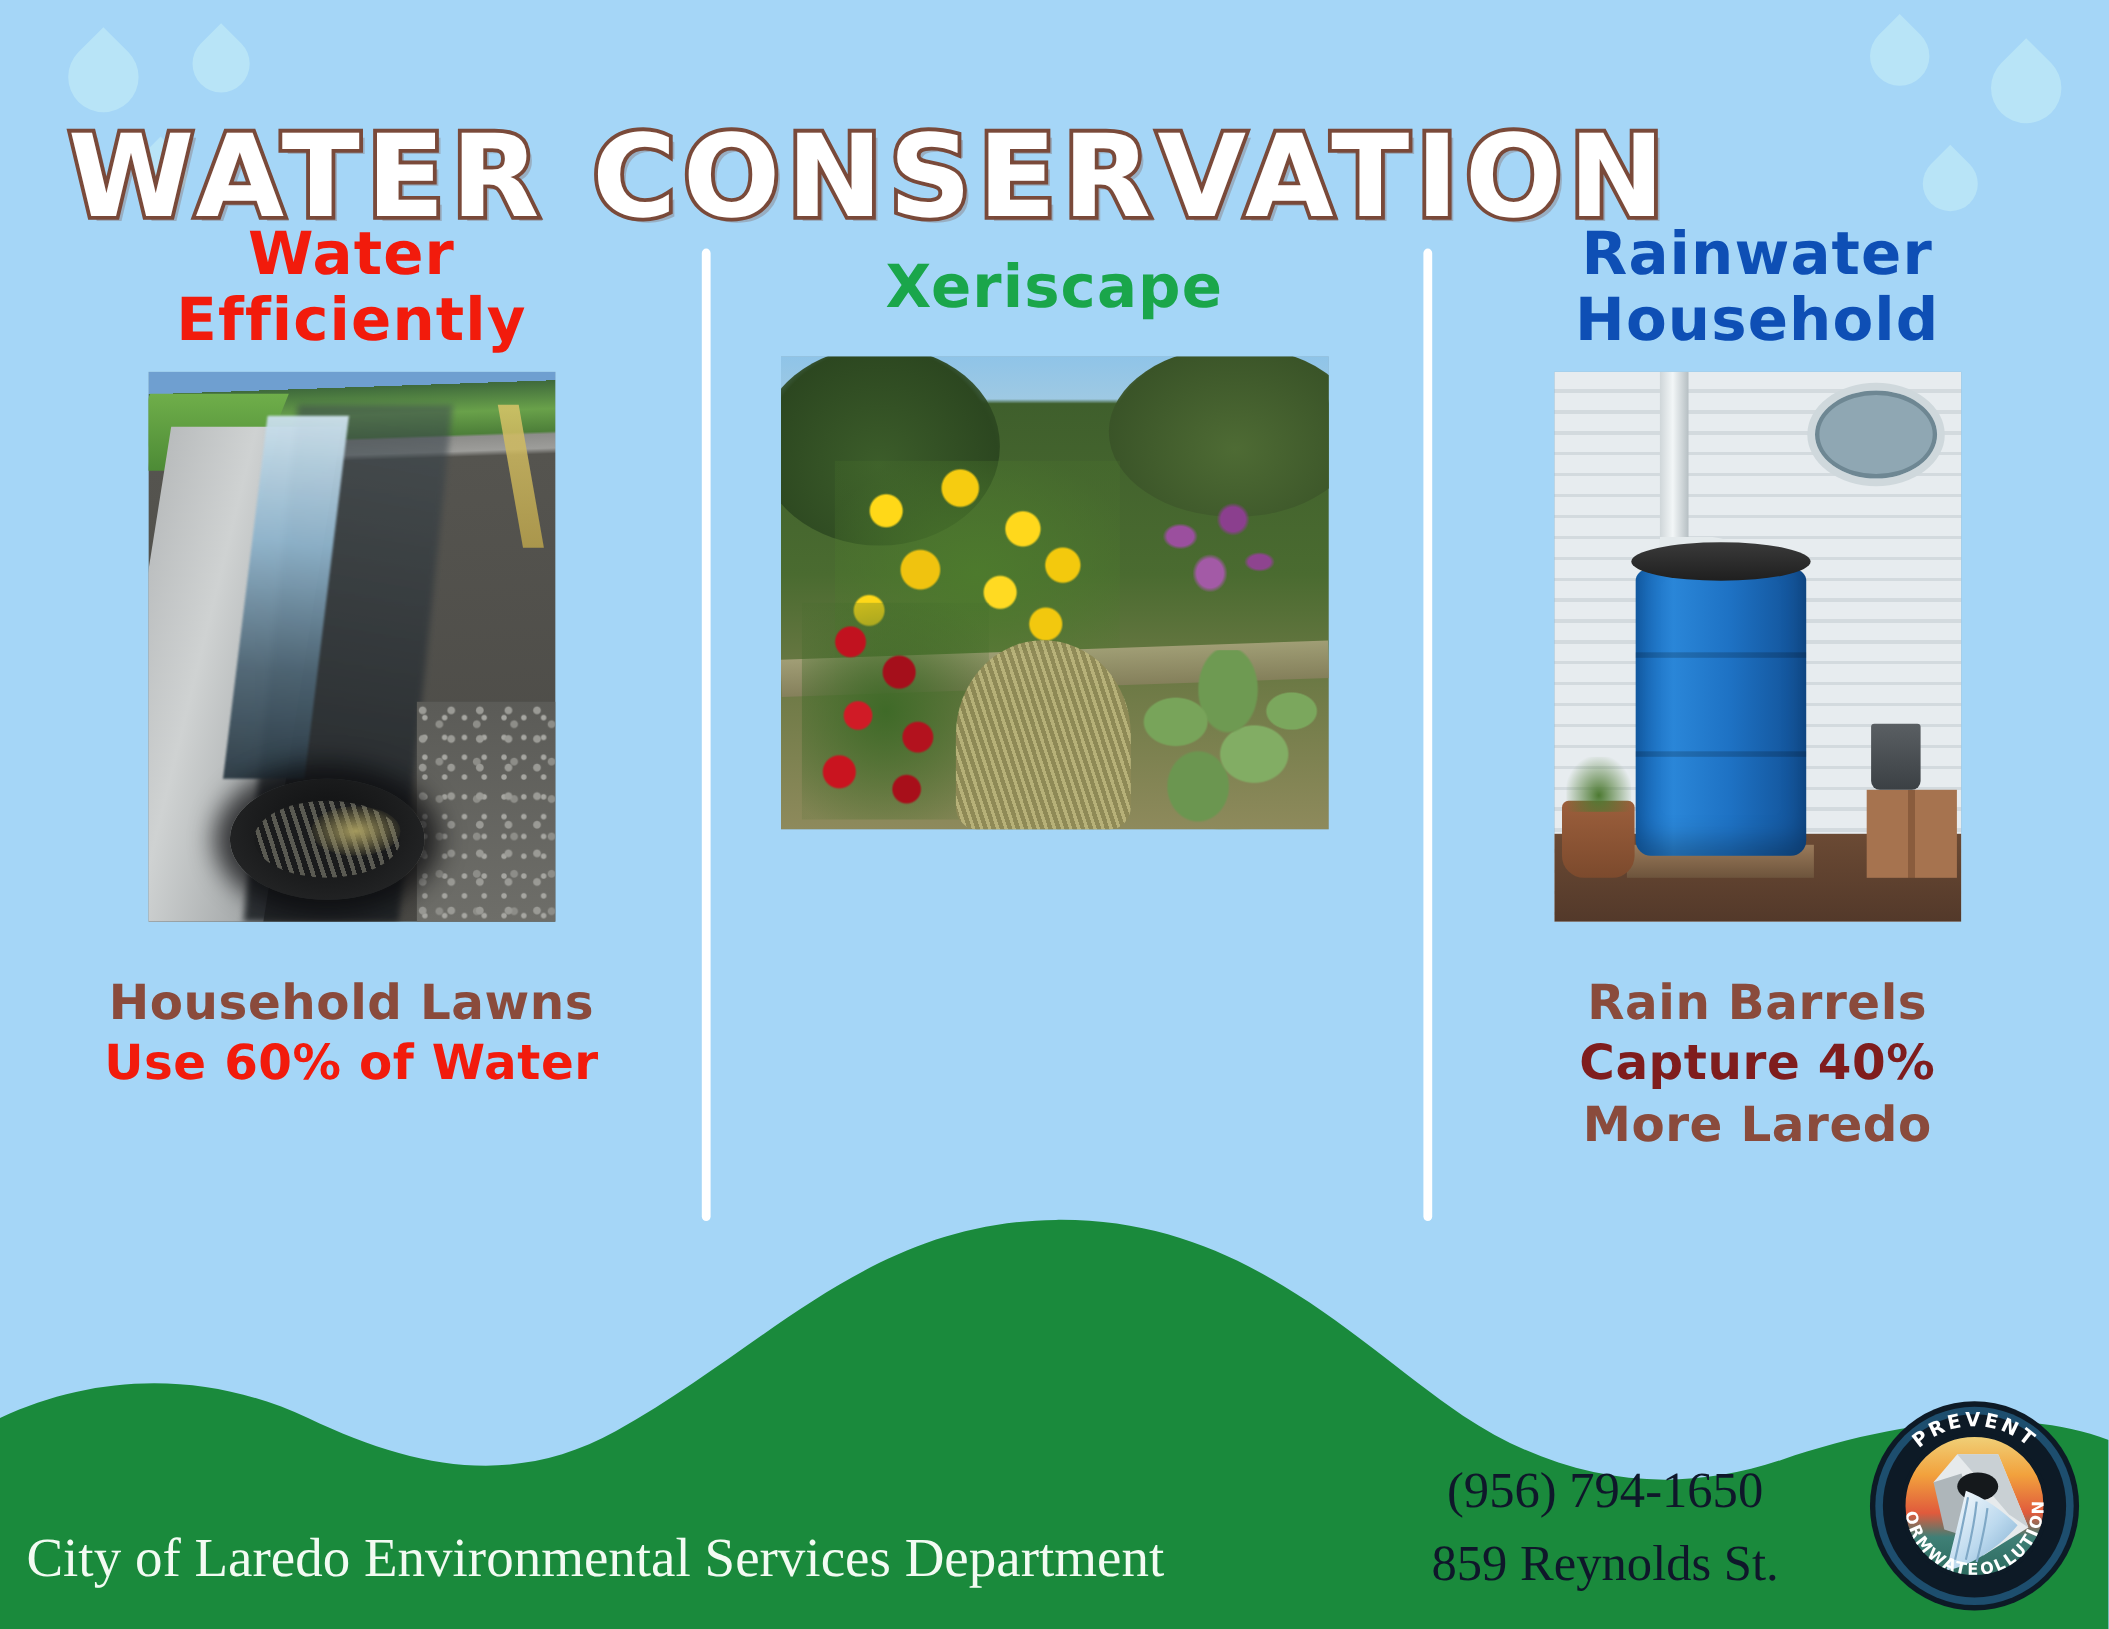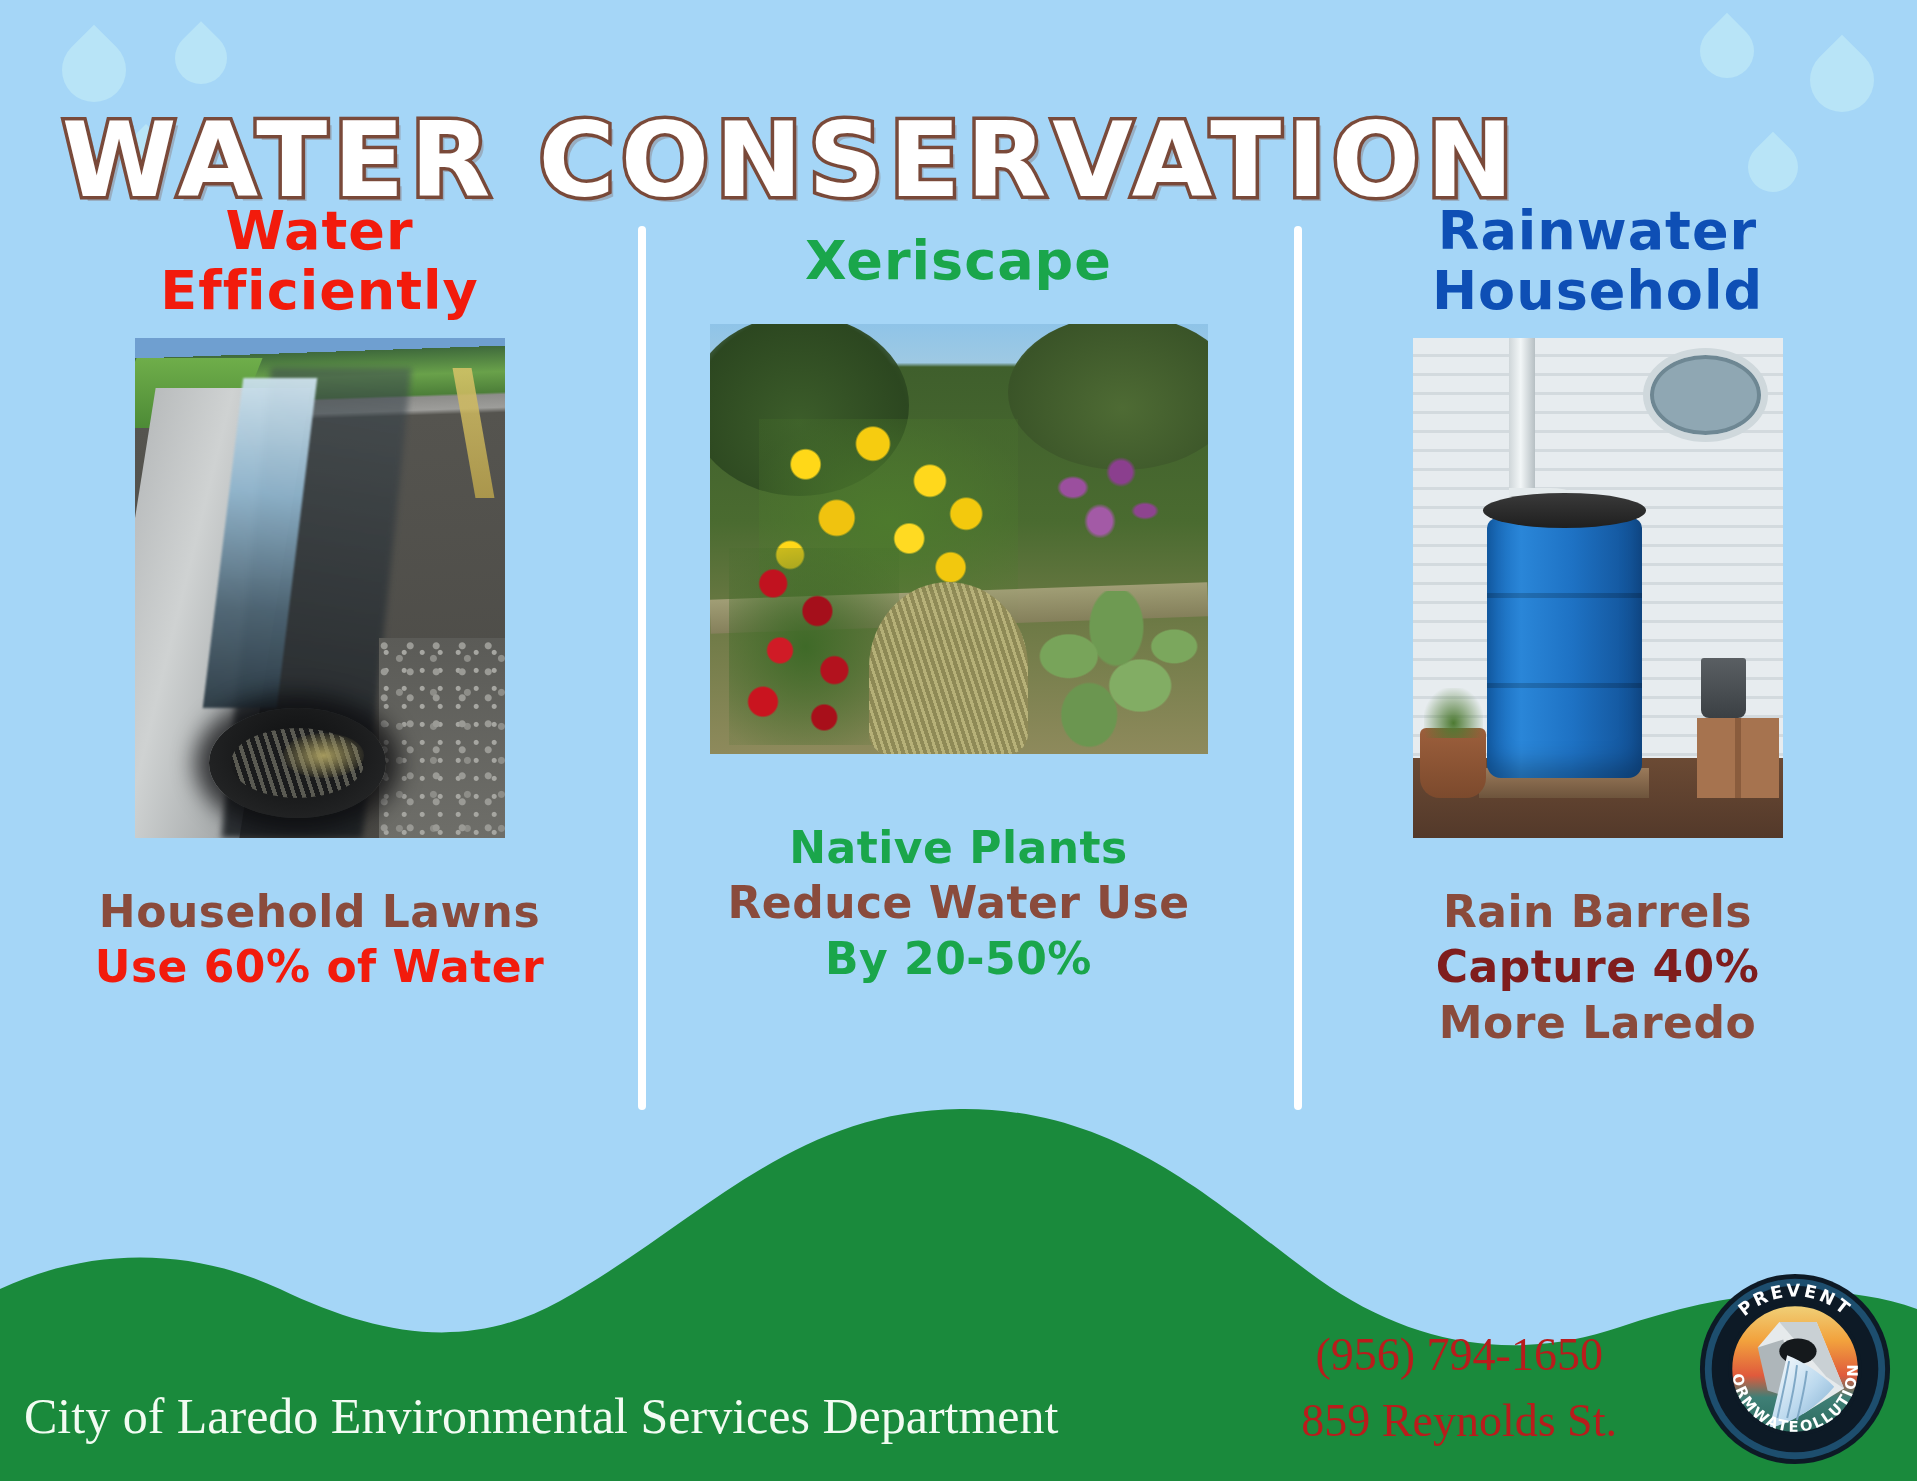--- a/index.html
+++ b/index.html
@@ -102,21 +102,21 @@
   }
   .footer svg{position:absolute;left:0;top:0;width:1917px;height:430px;}
   .footer-text{
     position:absolute;left:24px;bottom:36px;
     font-family:"Liberation Serif", serif;
     font-size:50px;color:#f2fbf2;white-space:nowrap;
   }
   .contact{
     position:absolute;right:300px;bottom:28px;
     font-family:"Liberation Serif", serif;
-    font-size:46px;color:#b91c1c;text-align:center;line-height:1.42;
+    font-size:46px;color:#0f172a;text-align:center;line-height:1.42;
   }
   .contact span{display:block;}
 
   
   .logo{
     position:absolute;right:24px;bottom:14px;width:196px;height:196px;
   }
   .logo svg{width:196px;height:196px;display:block;}
 
   
@@ -314,25 +314,20 @@
           <div class="tree-l"></div>
           <div class="tree-r"></div>
           <div class="purple"></div>
           <div class="yellowbush"></div>
           <div class="border"></div>
           <div class="redflowers"></div>
           <div class="grassclump"></div>
           <div class="cactus"></div>
         </div>
       </div>
-      <div class="caption" style="margin-top:66px;">
-        <span class="ln-green">Native Plants</span>
-        <span class="ln-brown">Reduce Water Use</span>
-        <span class="ln-green">By 20-50%</span>
-      </div>
     </div>
 
     <div class="col">
       <div class="col-head blue">
         <span>Rainwater</span>
         <span>Household</span>
       </div>
       <div class="photo tall3" style="margin-top:2px;">
         <div class="p3">
           <div class="window"></div>

